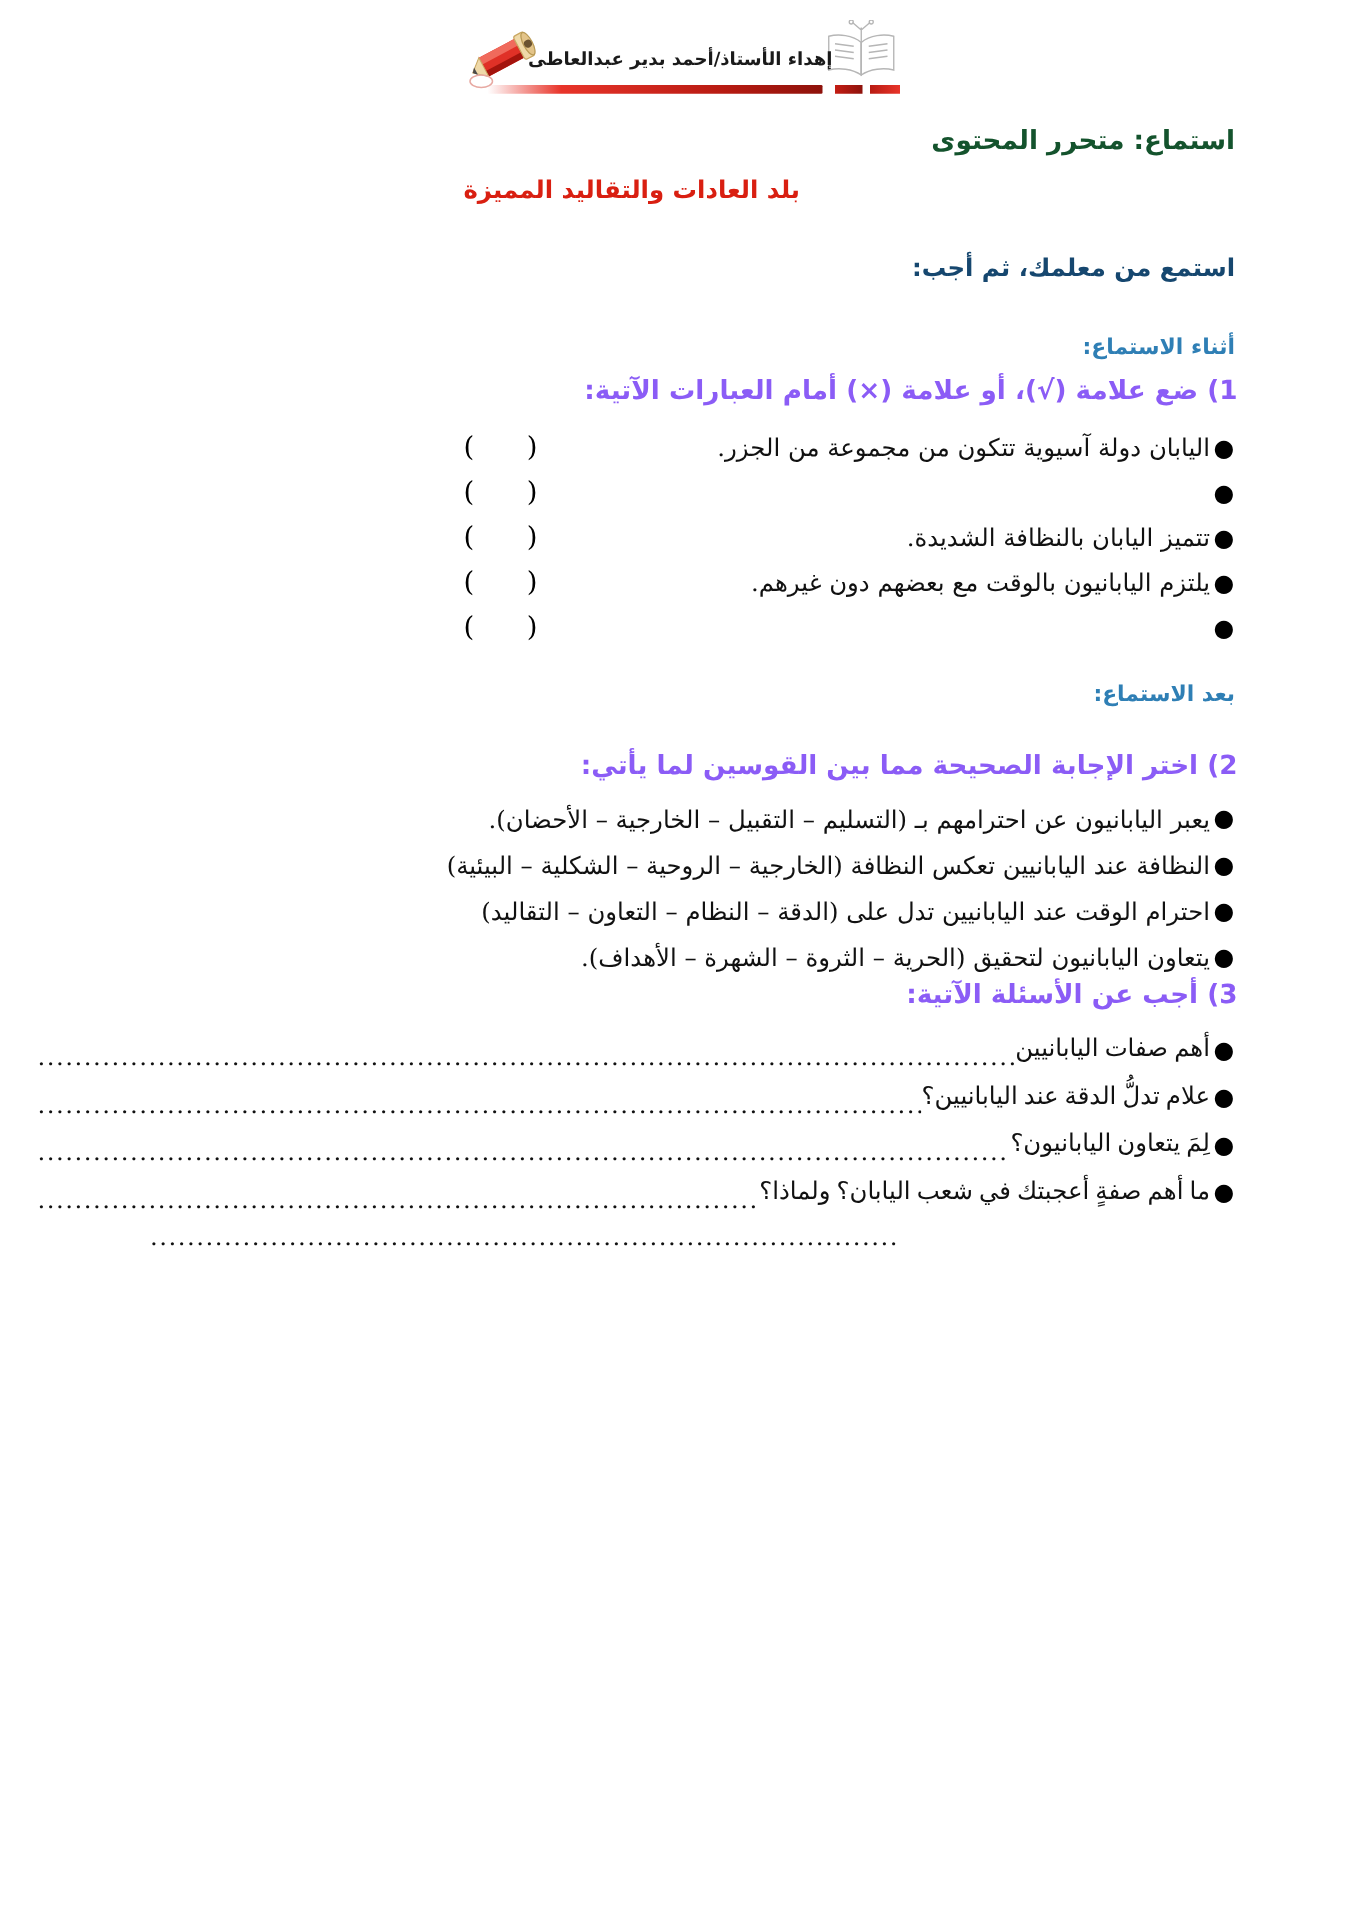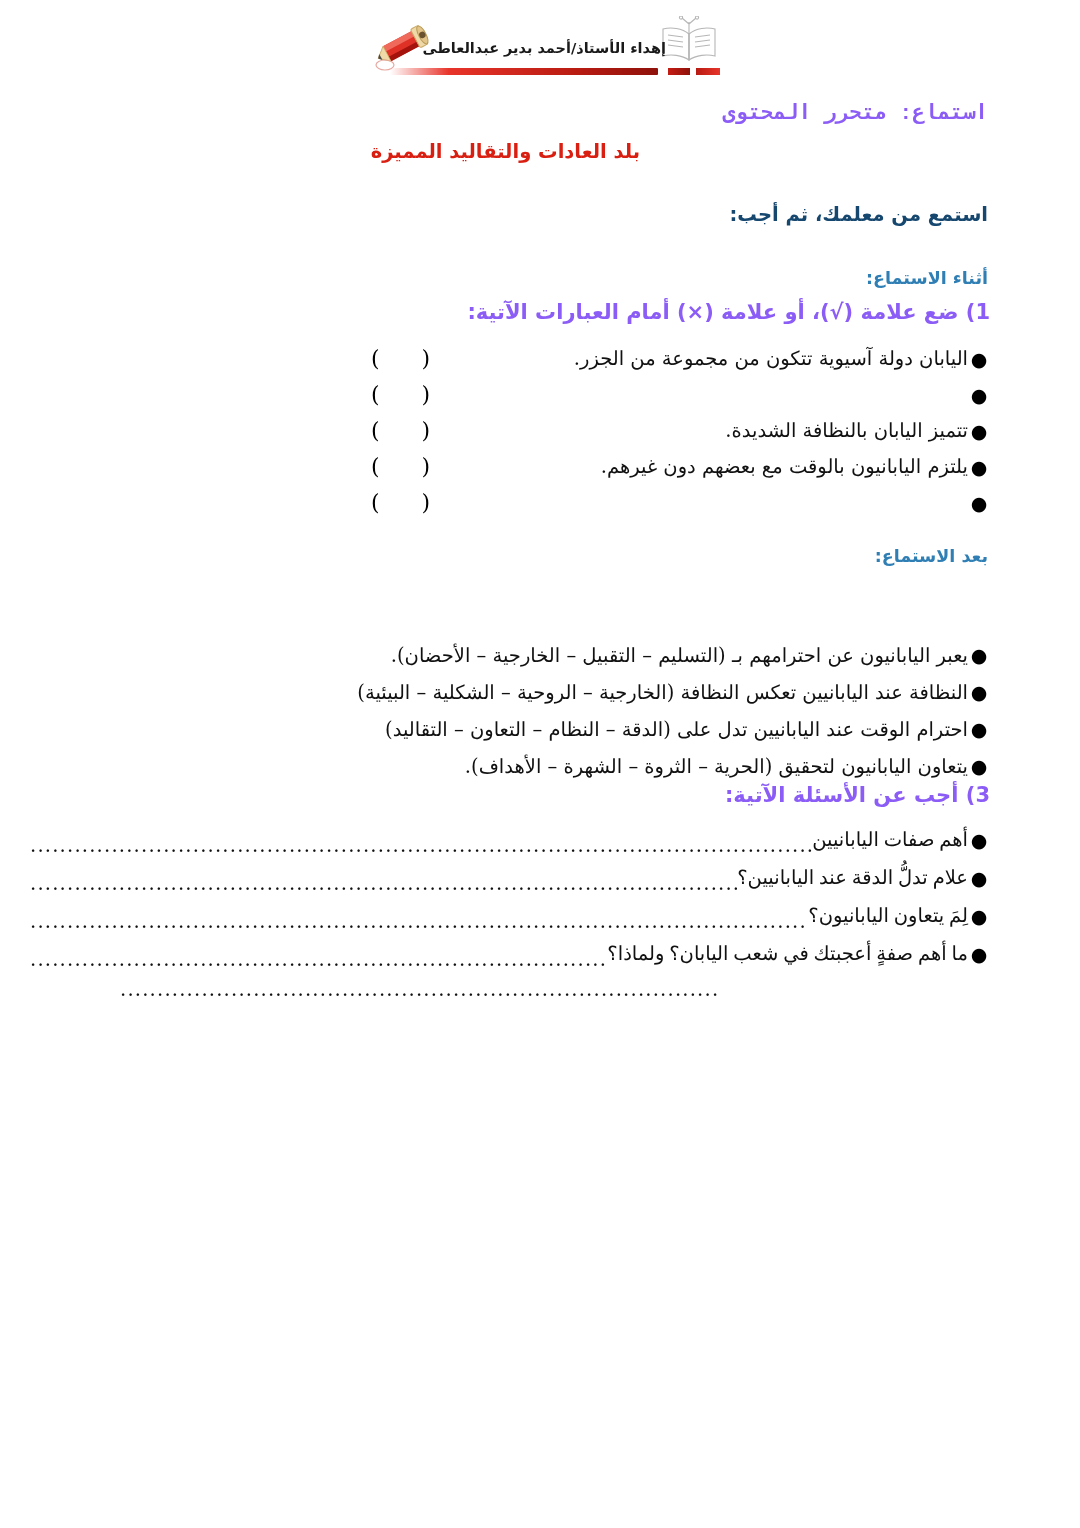--- a/index.html
+++ b/index.html
@@ -95,23 +95,22 @@
     height: 1528px;
     direction: rtl;
   }
 
   .title-main {
     position: absolute;
     right: 92px;
     top: 100px;
     font-size: 21px;
     font-weight: bold;
-    color: #8b5cf6;
-    white-space: nowrap;
-    font-family: Liberation Mono, monospace;
+    color: #14532d;
+    white-space: nowrap;
   }
 
   .title-sub {
     position: absolute;
     right: 440px;
     top: 140px;
     font-size: 19.5px;
     font-weight: bold;
     color: #d91f11;
     white-space: nowrap;
@@ -337,20 +336,21 @@
       <span class="tf-text">يلتزم اليابانيون بالوقت مع بعضهم دون غيرهم.</span>
       <span class="paren-pair" style="right:560px;">(&nbsp;&nbsp;&nbsp;&nbsp;&nbsp;&nbsp;)</span>
     </div>
     <div class="tf-row">
       <span class="bullet">●</span>
       <span class="paren-pair" style="right:560px;">(&nbsp;&nbsp;&nbsp;&nbsp;&nbsp;&nbsp;)</span>
     </div>
   </div>
 
   <div class="sec-head after">بعد الاستماع:</div>
+  <div class="q-head q2-head">2) اختر الإجابة الصحيحة مما بين القوسين لما يأتي:</div>
 
   <div class="mc-list">
     <div class="mc-row">
       <span class="bullet">●</span>
       <span class="mc-text">يعبر اليابانيون عن احترامهم بـ (التسليم – التقبيل – الخارجية – الأحضان).</span>
     </div>
     <div class="mc-row">
       <span class="bullet">●</span>
       <span class="mc-text">النظافة عند اليابانيين تعكس النظافة (الخارجية – الروحية – الشكلية – البيئية)</span>
     </div>

